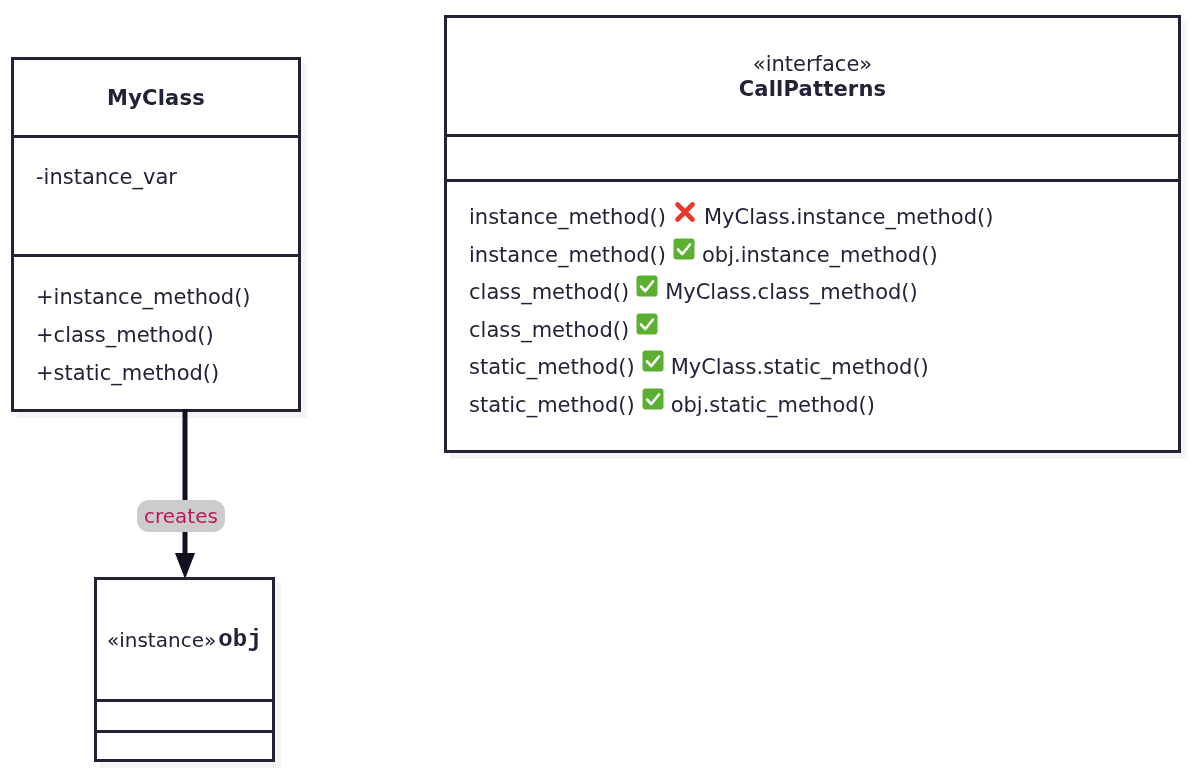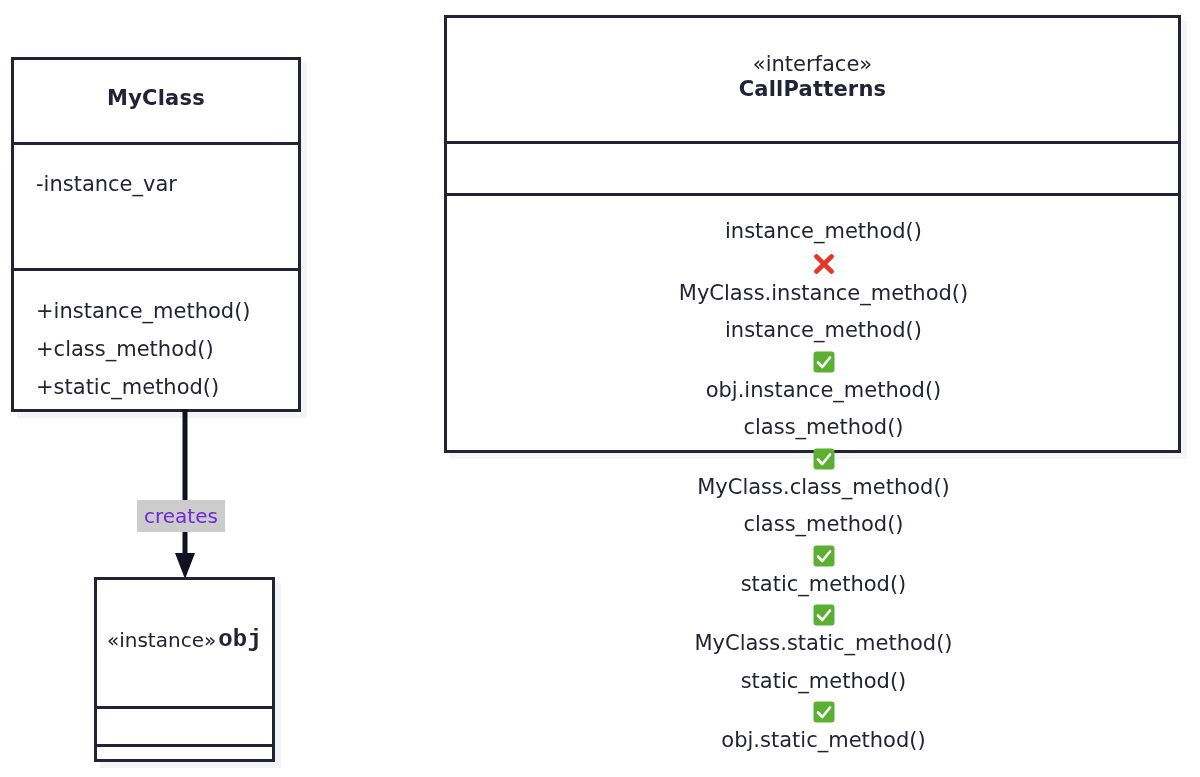--- a/index.html
+++ b/index.html
@@ -23,21 +23,20 @@
     border: 3px solid #232338;
     box-shadow: 6px 6px 0 0 rgba(0,0,0,0.045);
   }
 
   .compartment {
     box-sizing: border-box;
     position: relative;
   }
   .compartment + .compartment {
     border-top: 3px solid #232338;
-    margin-top: 7px;
   }
 
   
   #myclass-box {
     left: 11px;
     top: 57px;
     width: 290px;
     height: 355px;
   }
   #myclass-header {
@@ -88,22 +87,21 @@
   }
   #cp-methods {
     height: 271px;
     padding: 17px 0 0 22px;
   }
   .call-row {
     font-size: 21px;
     line-height: 37.5px;
     white-space: nowrap;
     display: flex;
-    align-items: center;
-    flex-direction: column;
+    align-items: flex-start;
   }
   .call-row .mark {
     display: inline-block;
     margin: 0 7px;
     position: relative;
     top: 1px;
   }
 
   
   .mark svg { display: block; }
@@ -135,25 +133,26 @@
     top: 409px;
     width: 50px;
     height: 172px;
     pointer-events: none;
   }
   #creates-label {
     position: absolute;
     left: 137px;
     top: 500px;
     background: #cccccc;
-    color: #6d28d9;
+    color: #be185d;
     font-size: 20px;
     line-height: 30px;
     padding: 1px 7px;
     white-space: nowrap;
+    border-radius: 12px;
   }
 </style>
 </head>
 <body>
 
 <div class="uml-box" id="myclass-box">
   <div class="compartment" id="myclass-header">
     <span class="class-title">MyClass</span>
   </div>
   <div class="compartment" id="myclass-attrs">

